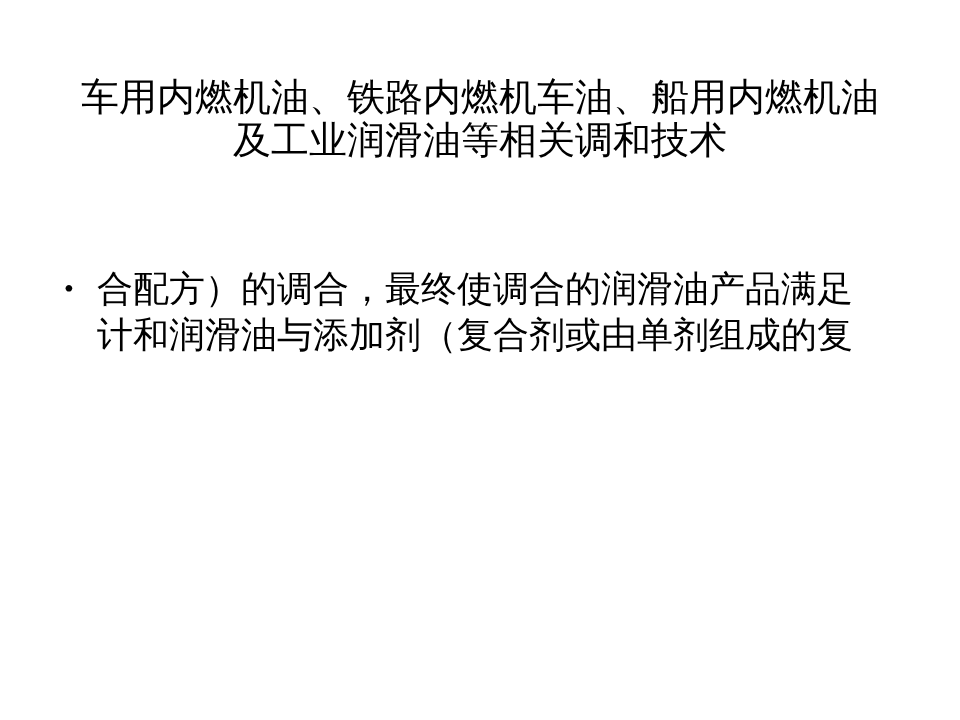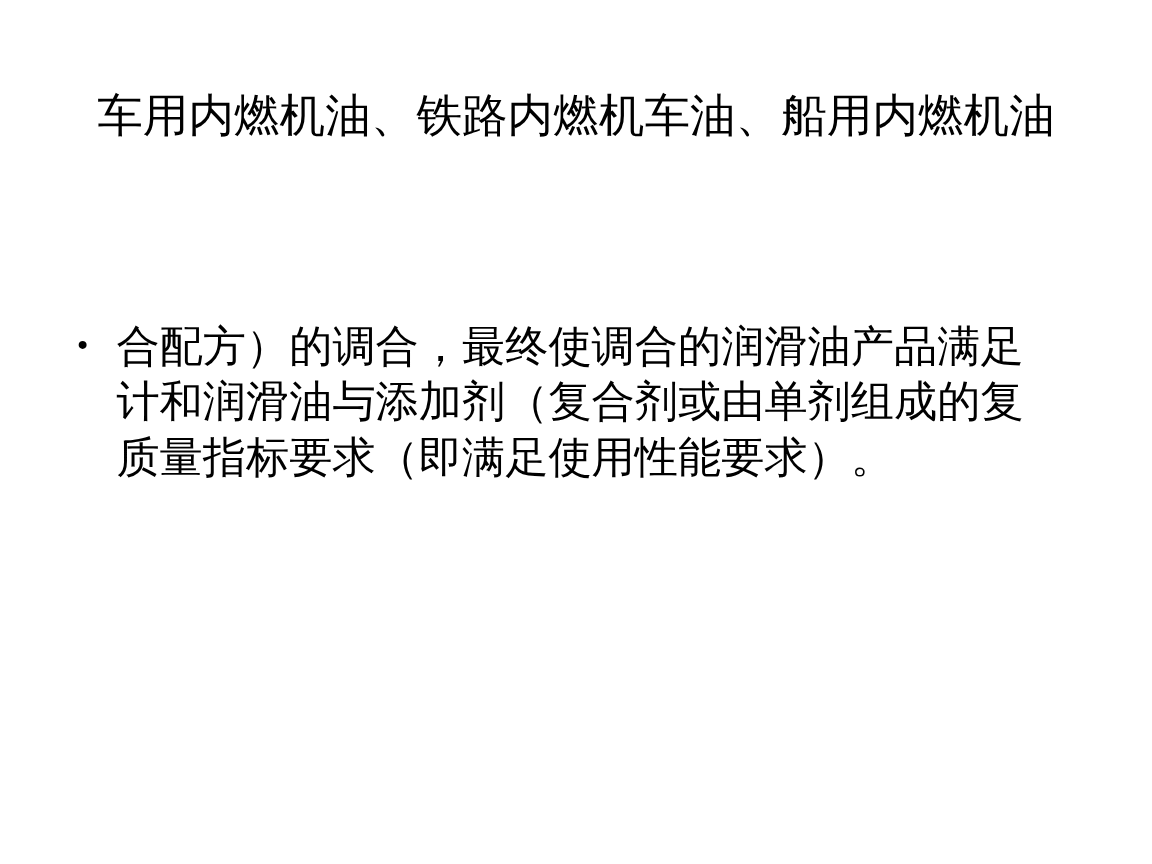--- a/index.html
+++ b/index.html
@@ -49,26 +49,26 @@
     white-space: nowrap;
   }
 </style>
 </head>
 <body>
 
 <div class="slide">
 
   <div class="slide-title">
     <div>车用内燃机油、铁路内燃机车油、船用内燃机油</div>
+    <div>及工业润滑油等相关调和技术</div>
   </div>
 
   <div class="slide-body">
     <div class="bullet-item">
       <span class="bullet">•</span>
       <div class="bullet-text">
         <div class="body-line">合配方）的调合，最终使调合的润滑油产品满足</div>
         <div class="body-line">计和润滑油与添加剂（复合剂或由单剂组成的复</div>
-        <div class="body-line">质量指标要求（即满足使用性能要求）。</div>
       </div>
     </div>
   </div>
 
 </div>
 
 </body></html>

